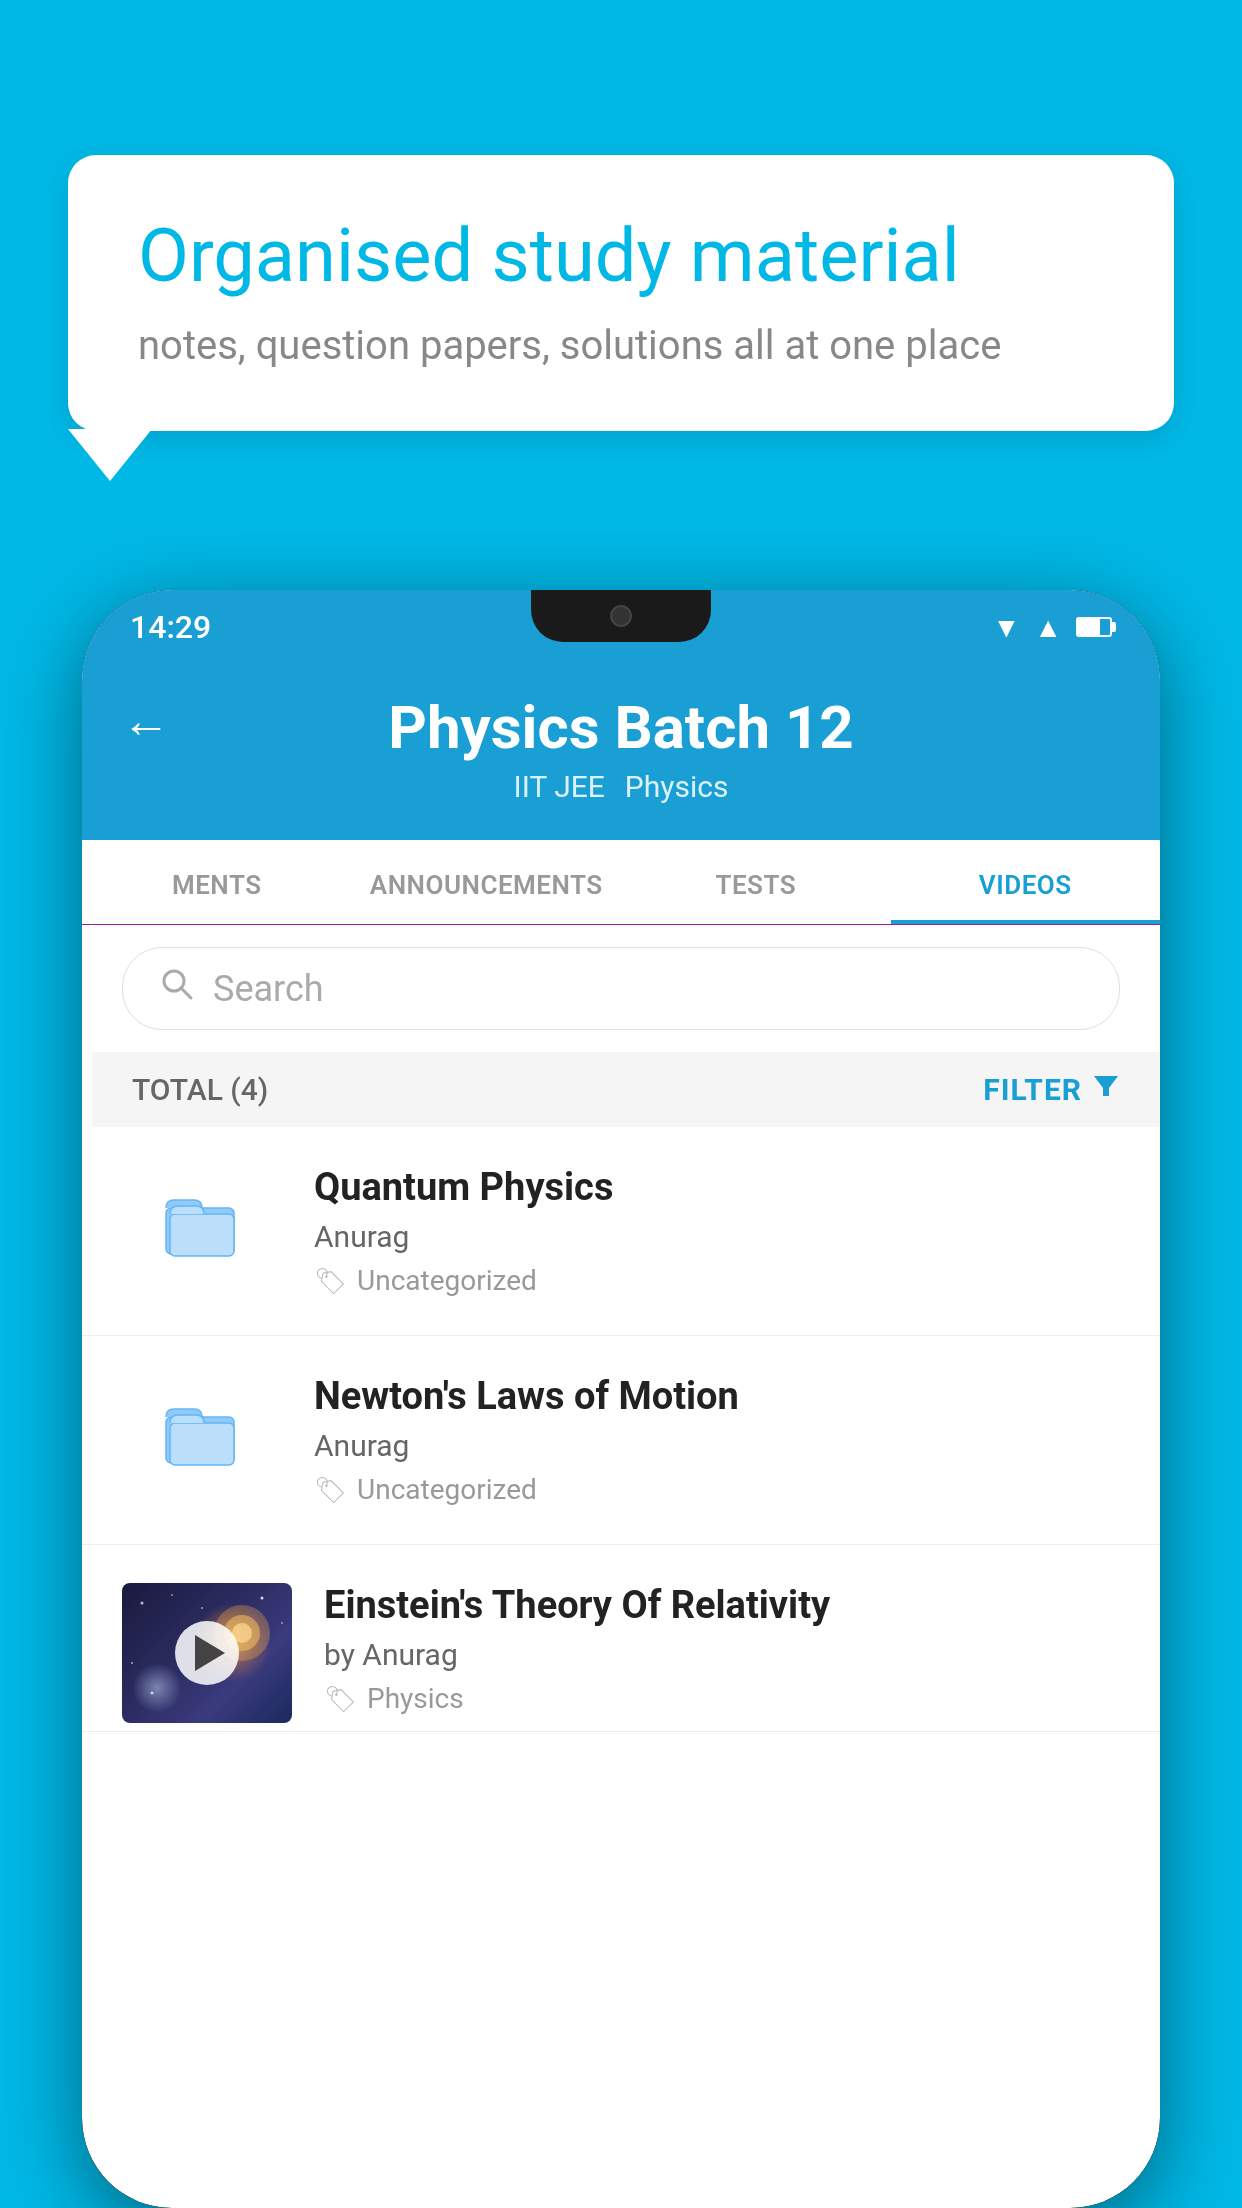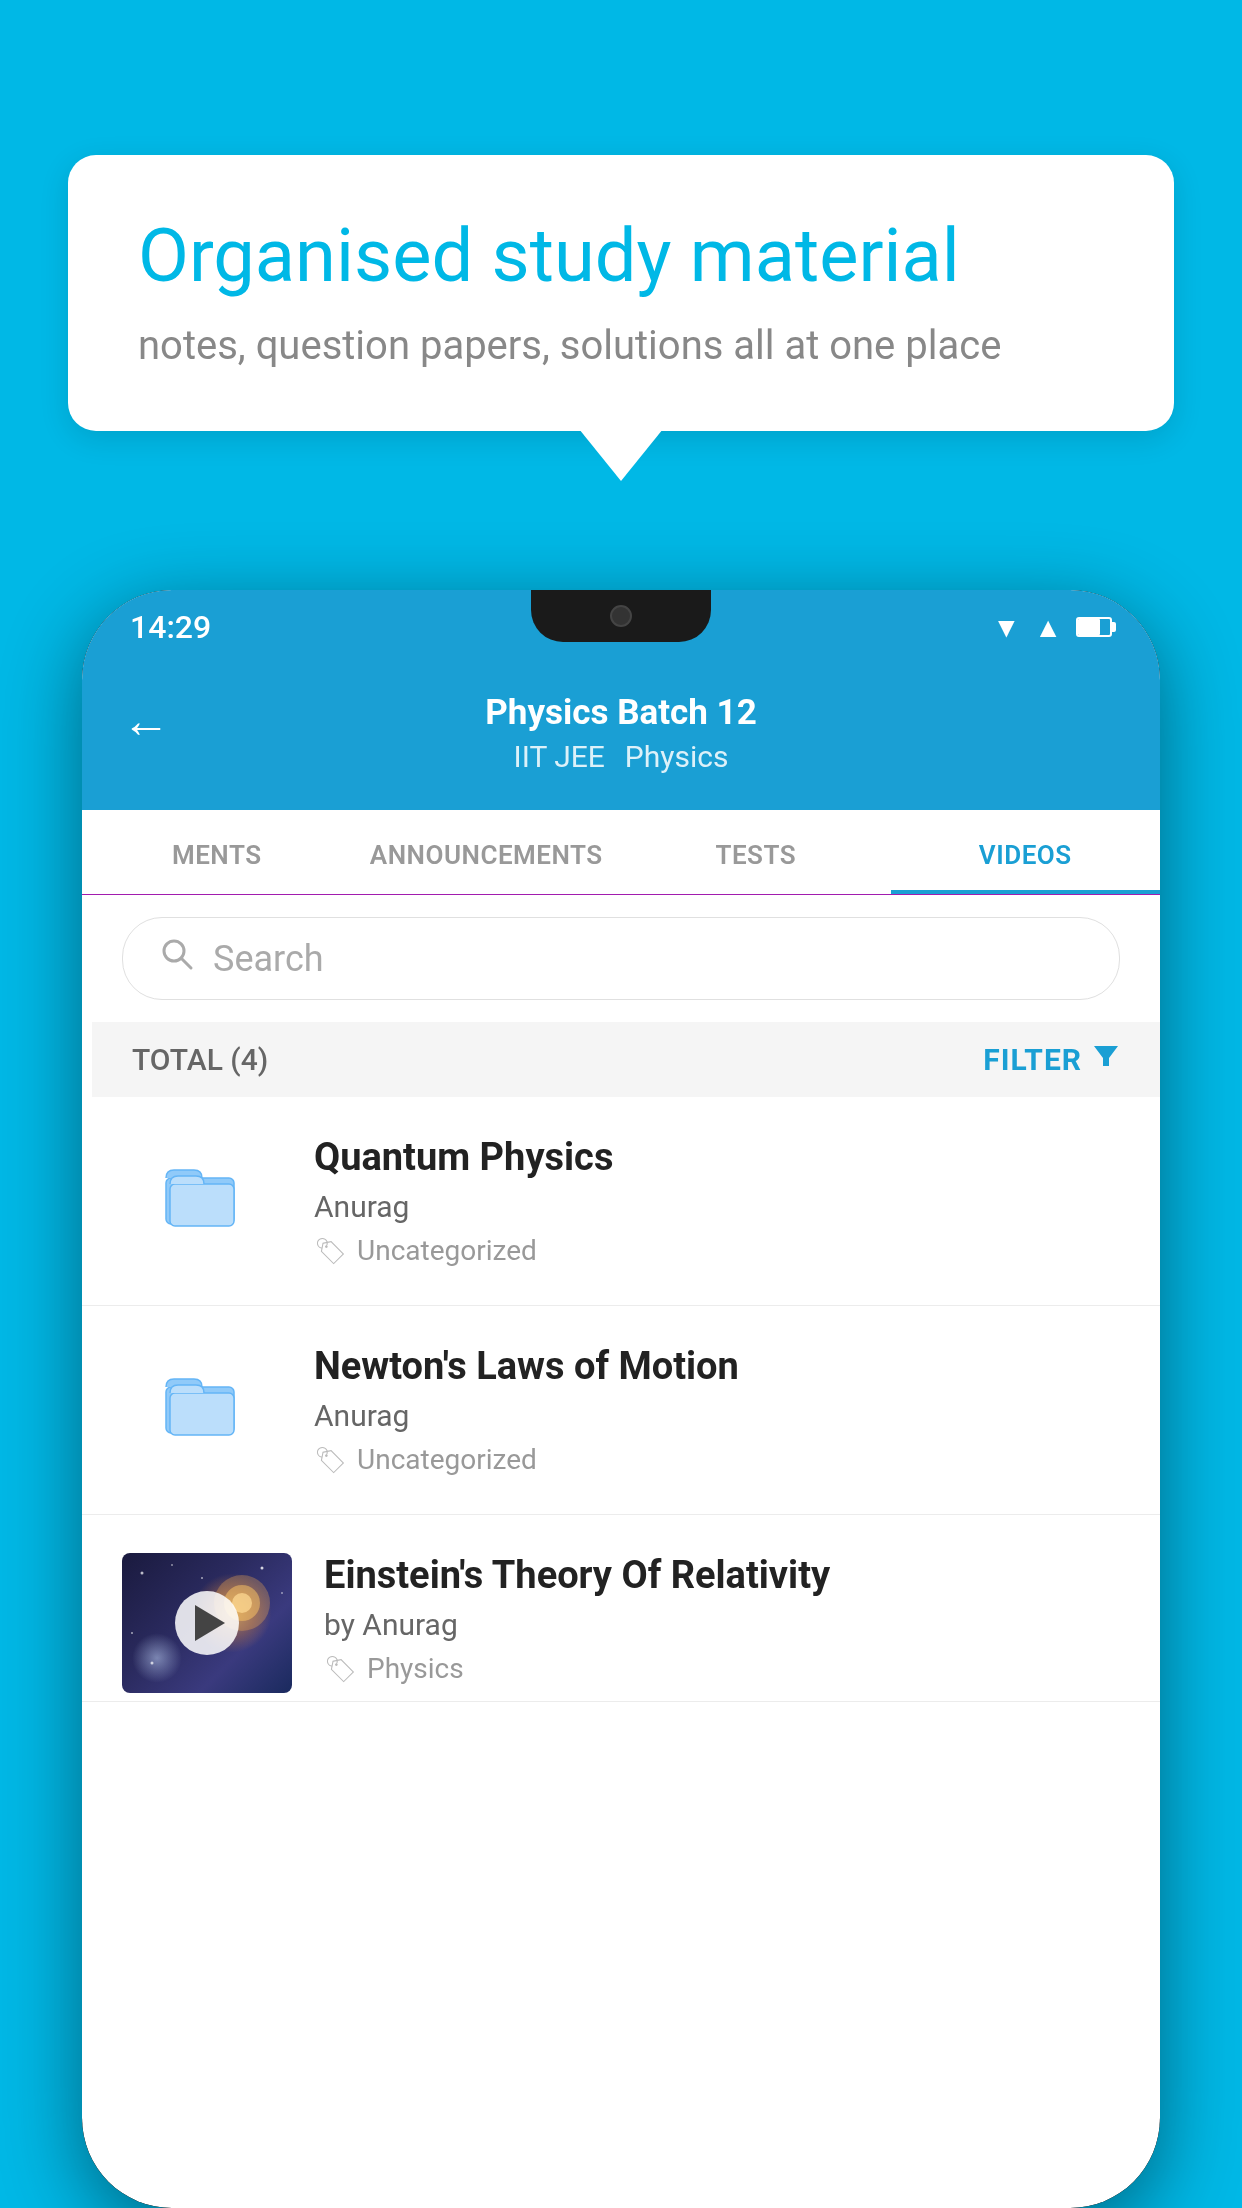--- a/index.html
+++ b/index.html
@@ -14,21 +14,20 @@
     }
 
     
     .speech-bubble-wrapper {
       position: absolute;
       top: 155px;
       left: 68px;
       right: 68px;
       display: flex;
       flex-direction: column;
-      align-items: center;
     }
 
     .speech-bubble {
       background: white;
       border-radius: 28px;
       padding: 58px 70px 62px 70px;
       width: 100%;
       box-shadow: 0 8px 30px rgba(0,0,0,0.12);
     }
 
@@ -139,21 +138,21 @@
       position: absolute;
       left: 40px;
       top: 28px;
       color: white;
       font-size: 48px;
       cursor: pointer;
     }
 
     .header-title {
       color: white;
-      font-size: 35px;
+      font-size: 60px;
       font-weight: 700;
       text-align: center;
     }
 
     .header-subtitle {
       color: rgba(255,255,255,0.85);
       font-size: 30px;
       margin-top: 6px;
       display: flex;
       gap: 20px;

